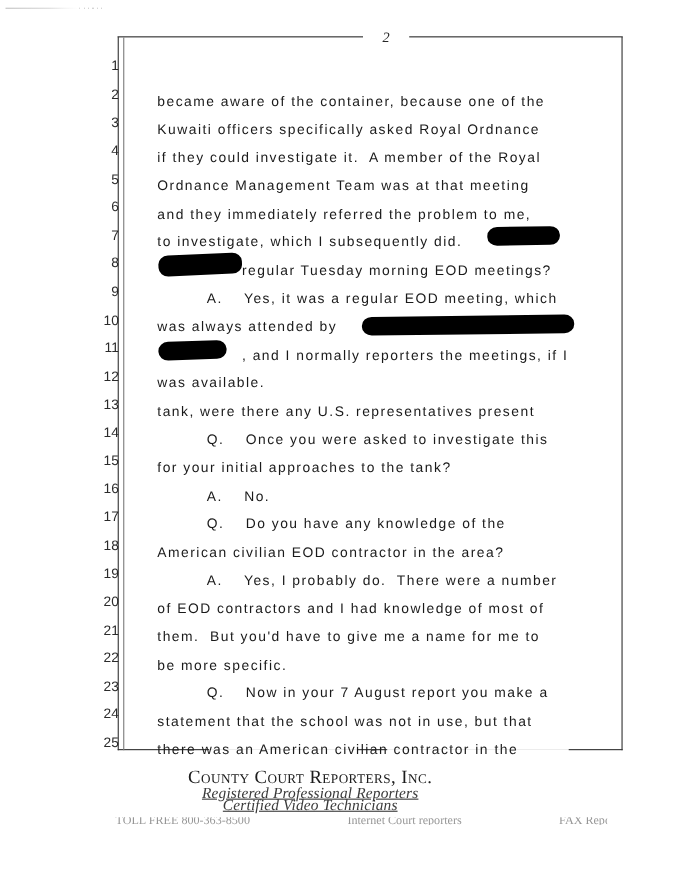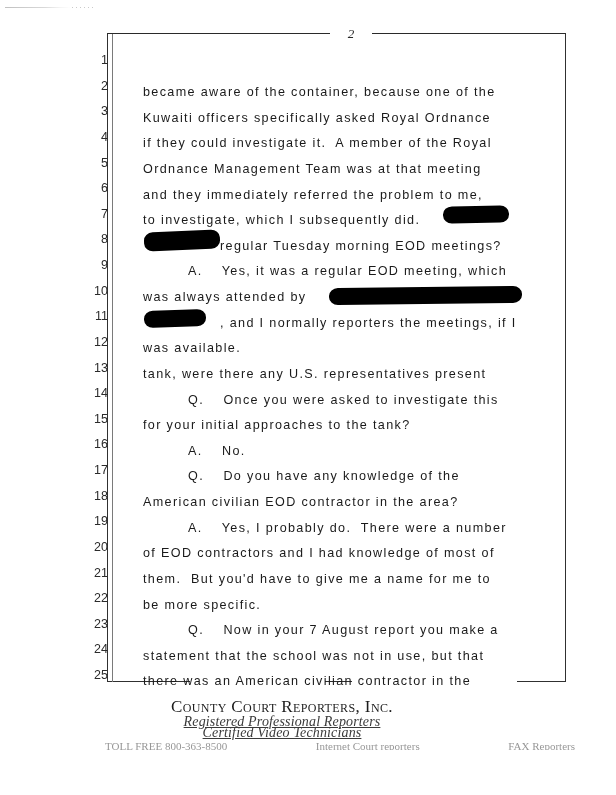--- a/index.html
+++ b/index.html
@@ -147,21 +147,21 @@
     color: #3a3a3a;
     line-height: 10.5px;
     letter-spacing: 0.15px;
     text-decoration: underline;
   }
   
   .footer-contact-clip {
     position: absolute;
     left: 0;
     top: 743px;
-    width: 616px;
+    width: 552px;
     height: 7px;
     overflow: hidden;
   }
   .footer-contact {
     position: absolute;
     left: 105px;
     top: -3px;
     width: 470px;
     display: flex;
     justify-content: space-between;

